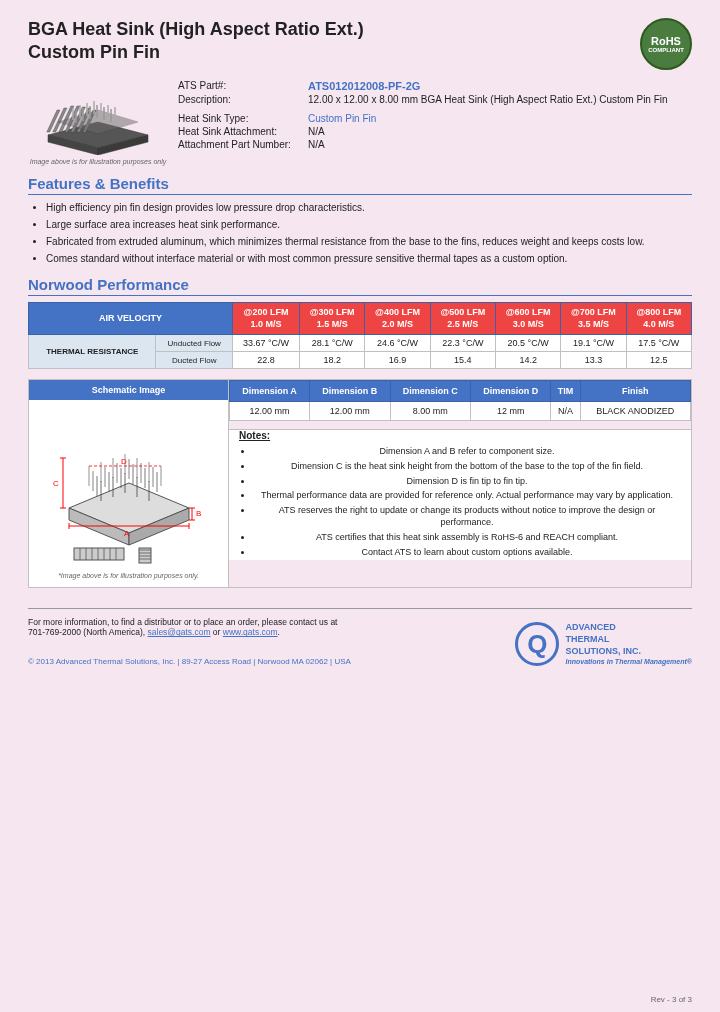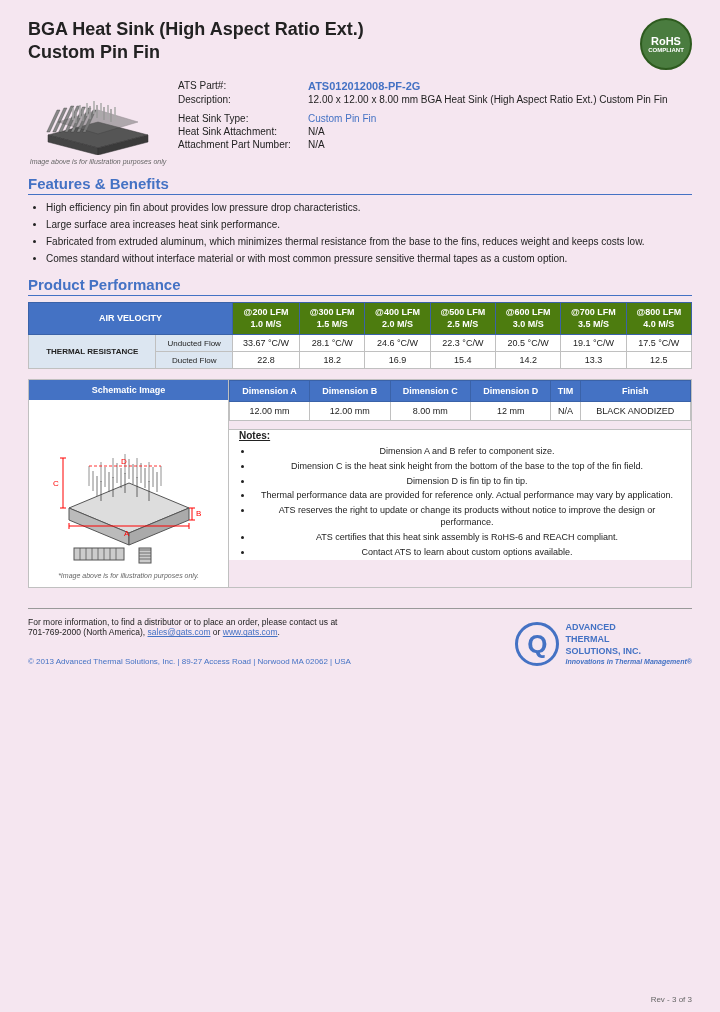--- a/index.html
+++ b/index.html
@@ -115,21 +115,21 @@
     }
 
     
     .thermal-table {
       width: 100%;
       border-collapse: collapse;
       margin-bottom: 10px;
       font-size: 9px;
     }
     .thermal-table th {
-      background: #4d7c0f;
+      background: #ef4444;
       color: white;
       text-align: center;
       padding: 4px 2px;
       border: 1px solid #3a62a8;
       font-size: 9px;
       line-height: 1.3;
     }
     .thermal-table .air-vel-header {
       background: #4472c4;
       color: white;
@@ -390,27 +390,27 @@
       </div>
       <div class="detail-row">
         <span class="detail-label">Attachment Part Number:</span>
         <span class="detail-value">N/A</span>
       </div>
     </div>
   </div>
 
   <div class="section-title">Features &amp; Benefits</div>
   <ul class="features-list">
-    <li>High efficiency pin fin about provides low pressure drop characteristics.</li>
+    <li>High efficiency pin fin design provides low pressure drop characteristics.</li>
     <li>Large surface area increases heat sink performance.</li>
     <li>Fabricated from extruded aluminum, which minimizes thermal resistance from the base to the fins, reduces weight and keeps costs low.</li>
     <li>Comes standard without interface material or with most common pressure sensitive thermal tapes as a custom option.</li>
   </ul>
 
-  <div class="section-title">Product Performance</div>
+  <div class="section-title">Norwood Performance</div>
   <table class="thermal-table">
     <thead>
       <tr>
         <th colspan="2" class="air-vel-header">AIR VELOCITY</th>
         <th>@200 LFM<br>1.0 M/S</th>
         <th>@300 LFM<br>1.5 M/S</th>
         <th>@400 LFM<br>2.0 M/S</th>
         <th>@500 LFM<br>2.5 M/S</th>
         <th>@600 LFM<br>3.0 M/S</th>
         <th>@700 LFM<br>3.5 M/S</th>

